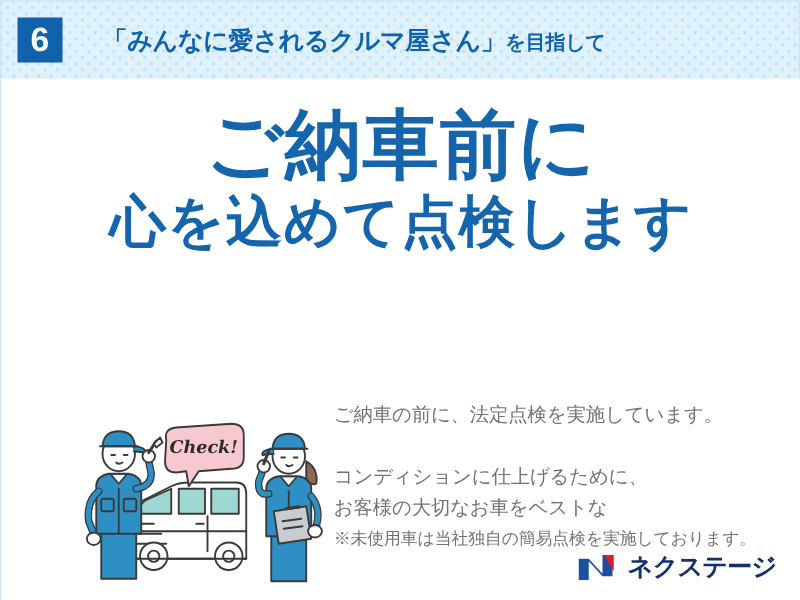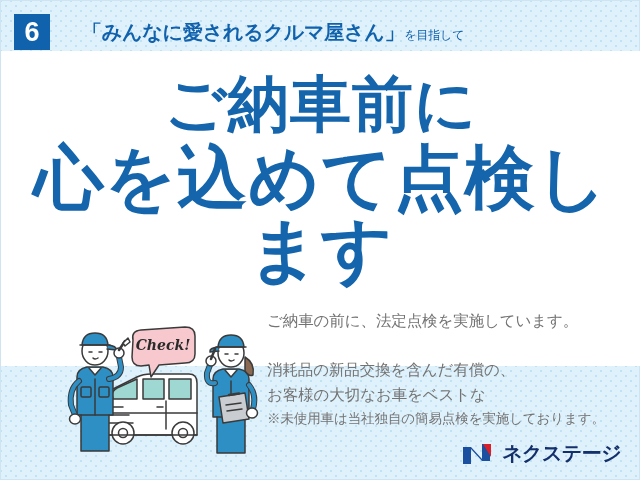--- a/index.html
+++ b/index.html
@@ -60,32 +60,32 @@
     display: flex;
     align-items: baseline;
   }
   .header-main {
     font-size: 20px;
     font-weight: bold;
     letter-spacing: -0.2px;
     margin-left: 20px;
   }
   .header-sub {
-    font-size: 12px;
-    font-weight: normal;
+    font-size: 16px;
+    font-weight: bold;
     letter-spacing: -0.2px;
   }
 
   
   .panel {
     position: absolute;
     left: 0;
-    top: 50px;
-    width: 640px;
-    height: 315px;
+    top: 62px;
+    width: 640px;
+    height: 417px;
     background: #ffffff;
   }
 
   
   .headline {
     position: absolute;
     left: 0;
     top: 22px;
     width: 640px;
     text-align: center;
@@ -93,21 +93,21 @@
     font-weight: bold;
     letter-spacing: 1px;
     line-height: 1.02;
   }
   .headline .l1 {
     display: block;
     font-size: 61px;
   }
   .headline .l2 {
     display: block;
-    font-size: 70px;
+    font-size: 45px;
     margin-top: 8px;
   }
 
   
   .body-copy {
     position: absolute;
     left: 266px;
     top: 258px;
     width: 352px;
     color: #737373;
@@ -167,21 +167,21 @@
   <div class="panel">
 
     <div class="headline">
       <span class="l1">ご納車前に</span>
       <span class="l2">心を込めて点検します</span>
     </div>
 
     <div class="body-copy">
       <span>ご納車の前に、法定点検を実施しています。</span><br>
       <br>
-      <span>消耗品の新品交換を含んだ有償の、</span><br>
+      <span>コンディションに仕上げるために、</span><br>
       <span>お客様の大切なお車をベストな</span><br>
       <span class="note">※未使用車は当社独自の簡易点検を実施しております。</span>
     </div>
 
     <div class="illus">
       <svg width="200" height="132" viewBox="0 0 200 132" xmlns="http://www.w3.org/2000/svg">
         <g fill="none" stroke="#3a3a3a" stroke-width="1.5" stroke-linecap="round" stroke-linejoin="round">
 
           <g>
             <path d="M40 112 L40 78 Q40 70 50 66 L74 54 Q80 51 88 51 L126 51 Q134 51 134 60 L134 112 Z" fill="#ffffff" stroke="#3a3a3a"></path>

